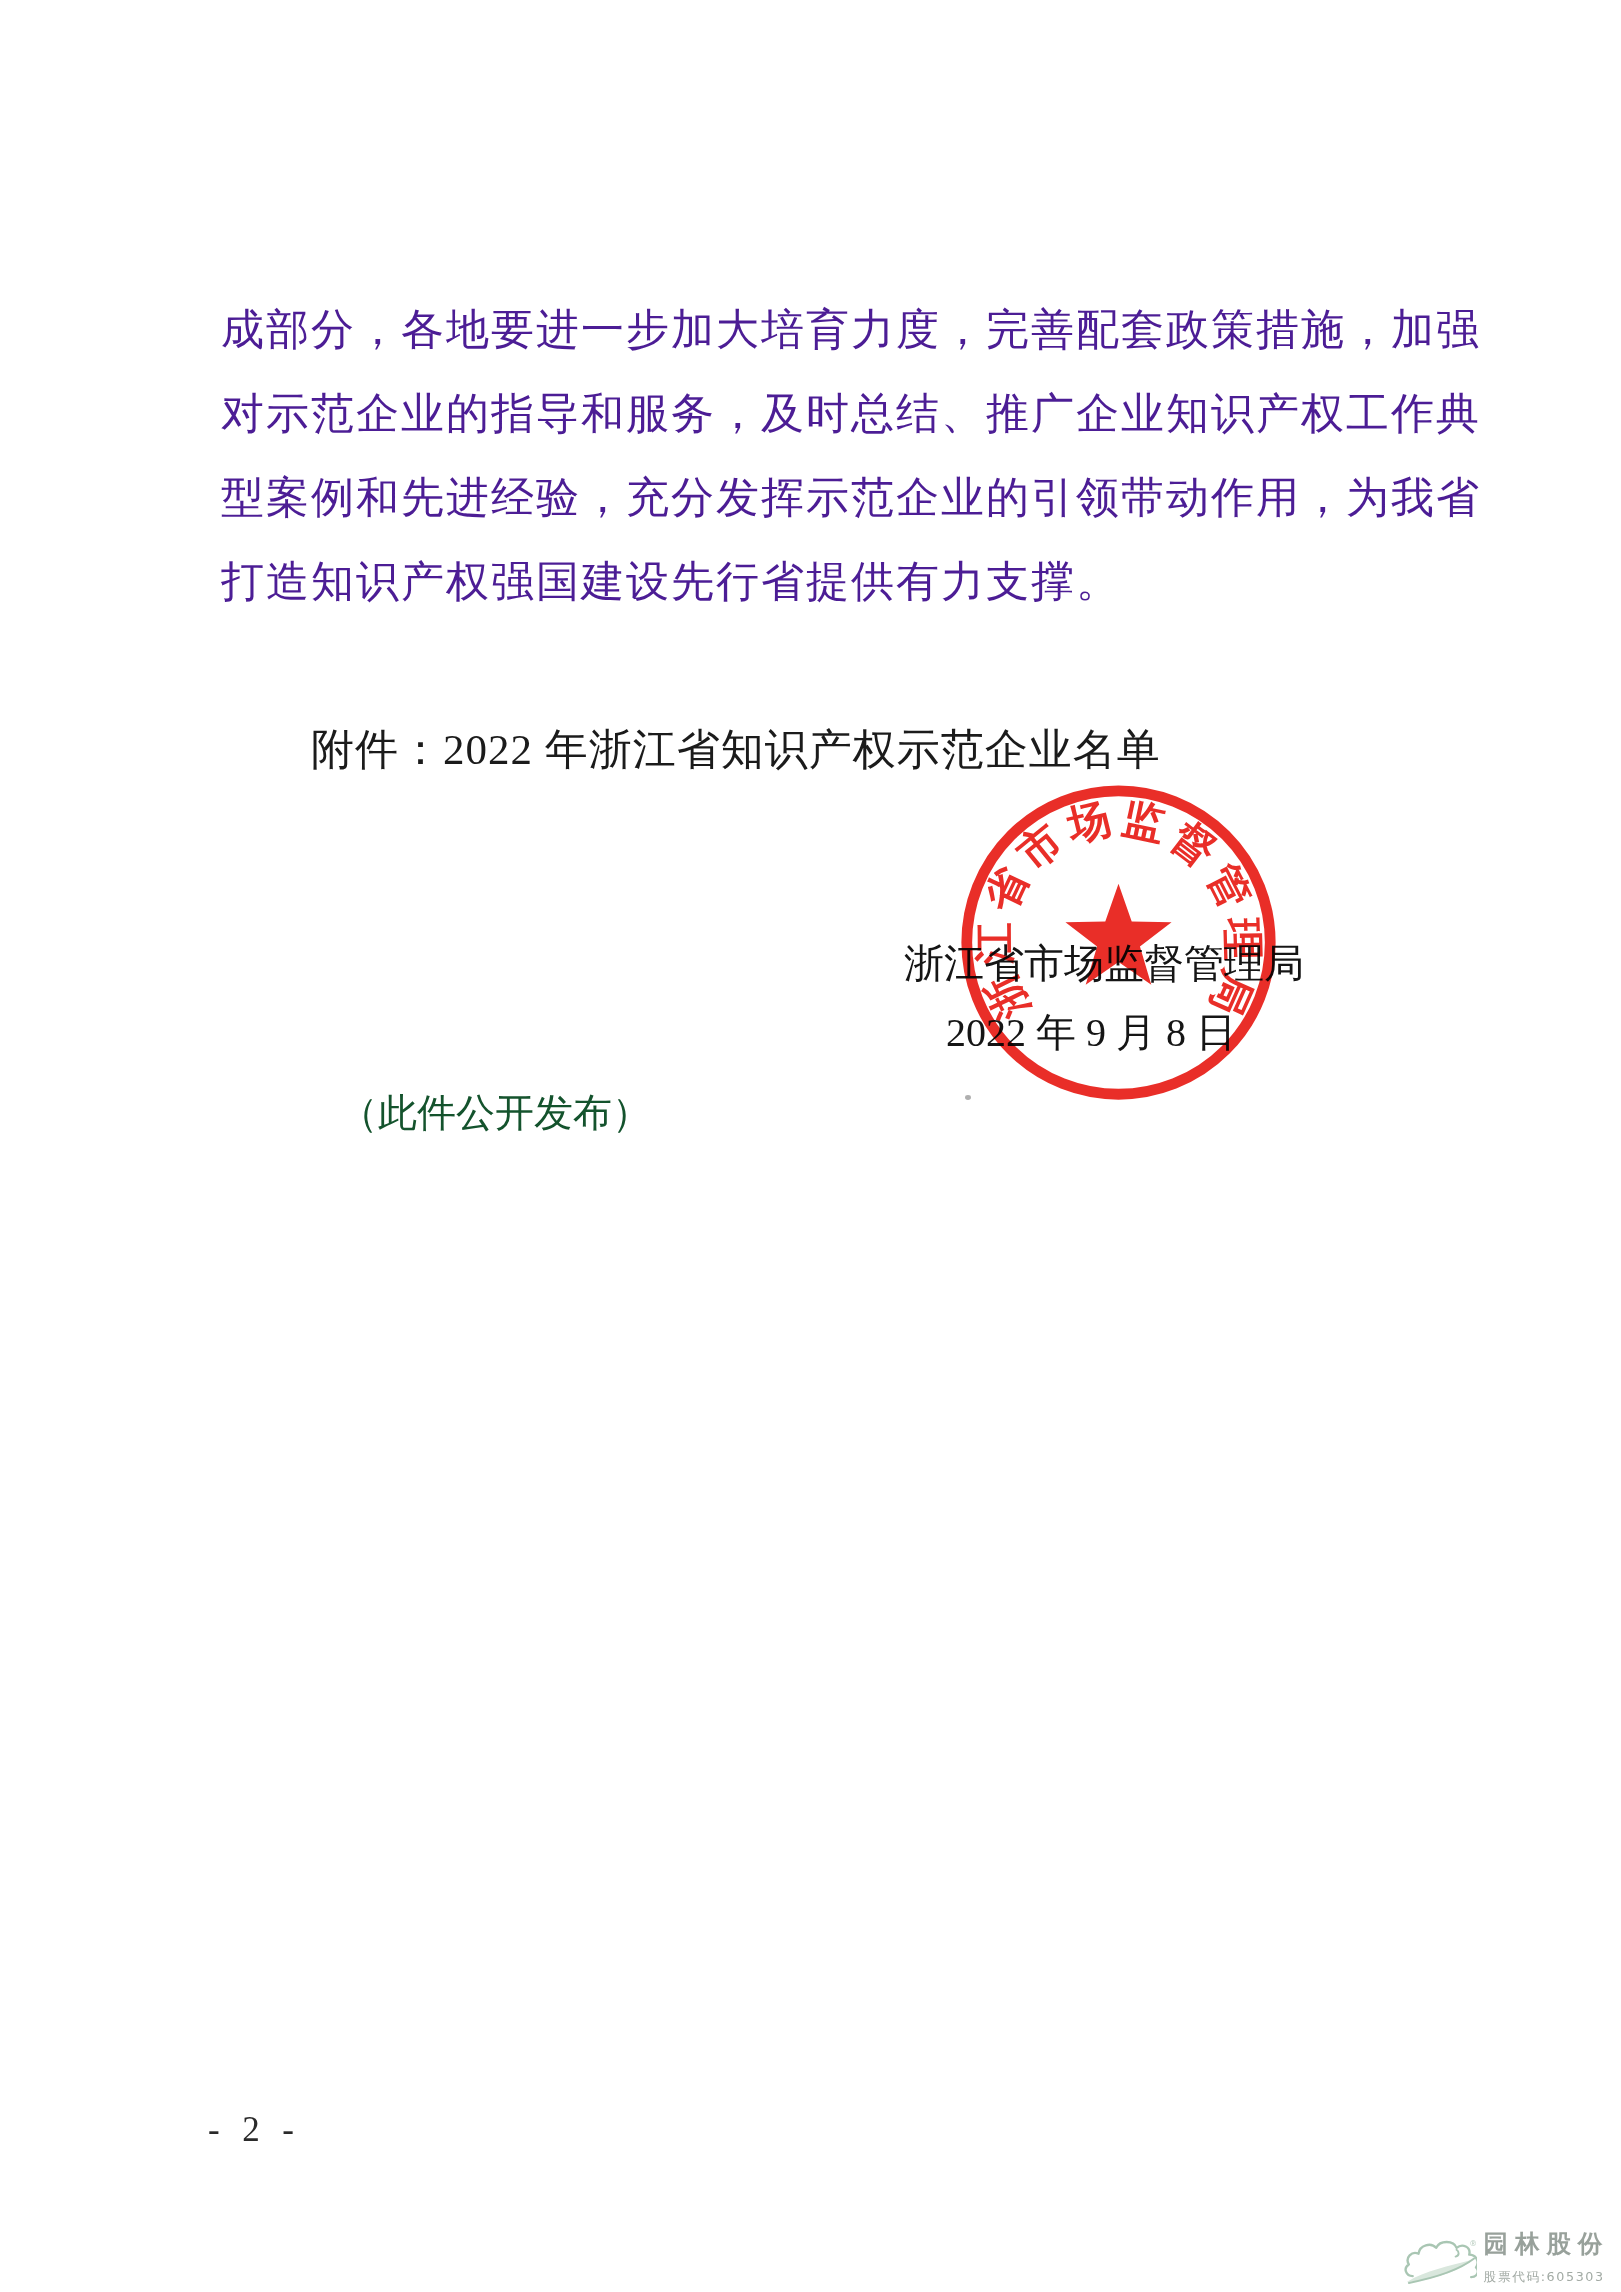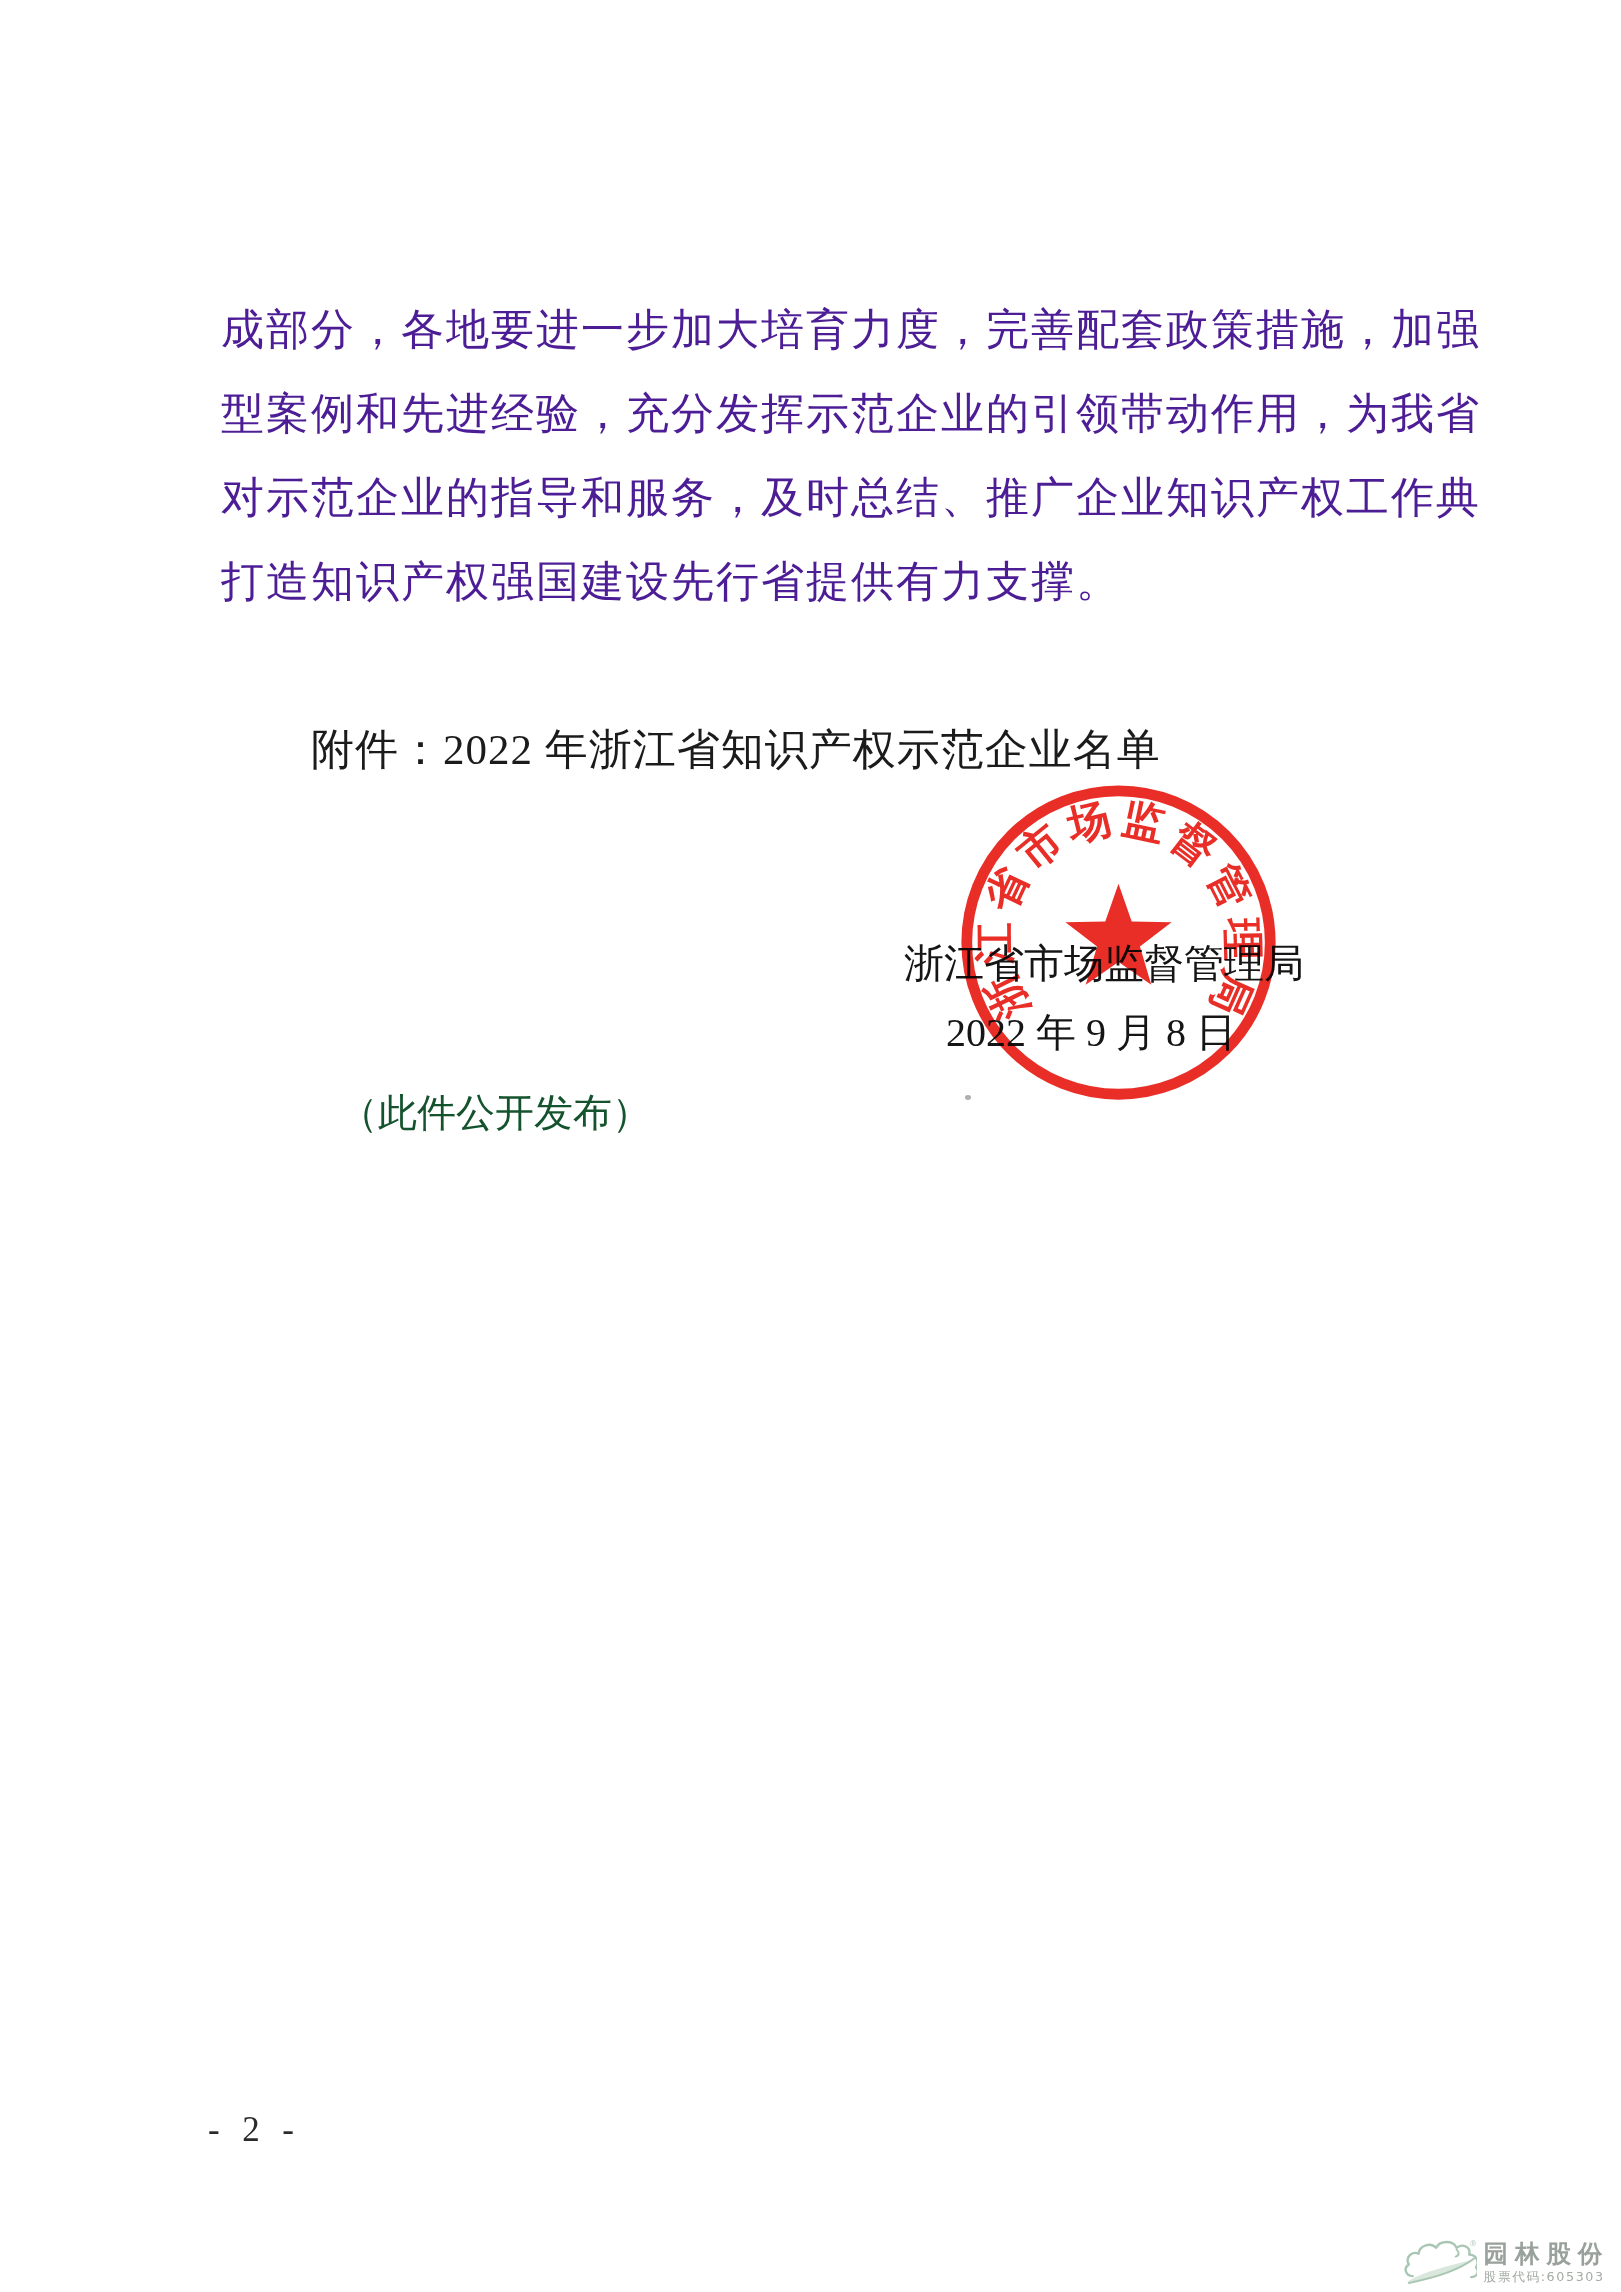--- a/index.html
+++ b/index.html
@@ -77,43 +77,43 @@
     background:rgba(110,110,110,0.55);
   }
   
   .watermark{
     position:absolute;
     right:11.8px;bottom:6.9px;
     display:flex;align-items:flex-end;gap:6.9px;
     font-family:"DejaVu Sans","Liberation Sans",sans-serif;
   }
   .wm-logo{display:block;}
-  .wm-text{display:flex;flex-direction:column;align-items:flex-start;gap:5px;padding-bottom:2px;}
+  .wm-text{display:flex;flex-direction:column;align-items:flex-start;gap:15px;padding-bottom:2px;}
   .wm-brand{
     font-size:24.5px;line-height:1;
     font-weight:bold;
     letter-spacing:6.9px;
     color:#98a19b;white-space:nowrap;
   }
   .wm-code{
     font-size:12.7px;line-height:1;
     letter-spacing:1.6px;
     color:#a2aaa4;white-space:nowrap;
     font-weight:normal;
   }
 </style>
 </head>
 <body>
 
 <div class="page">
 
   <div class="doc-body">
     <div class="body-line">成部分，各地要进一步加大培育力度，完善配套政策措施，加强</div>
+    <div class="body-line">对示范企业的指导和服务，及时总结、推广企业知识产权工作典</div>
     <div class="body-line">型案例和先进经验，充分发挥示范企业的引领带动作用，为我省</div>
-    <div class="body-line">对示范企业的指导和服务，及时总结、推广企业知识产权工作典</div>
     <div class="body-line">打造知识产权强国建设先行省提供有力支撑。</div>
   </div>
 
   <div class="attachment-line">附件：2022 年浙江省知识产权示范企业名单</div>
 
   <div class="signature-issuer">浙江省市场监督管理局</div>
   <div class="signature-date">2022 年 9 月 8 日</div>
 
   <div class="seal">
     <svg viewBox="0 0 332 332" width="325" height="325">

